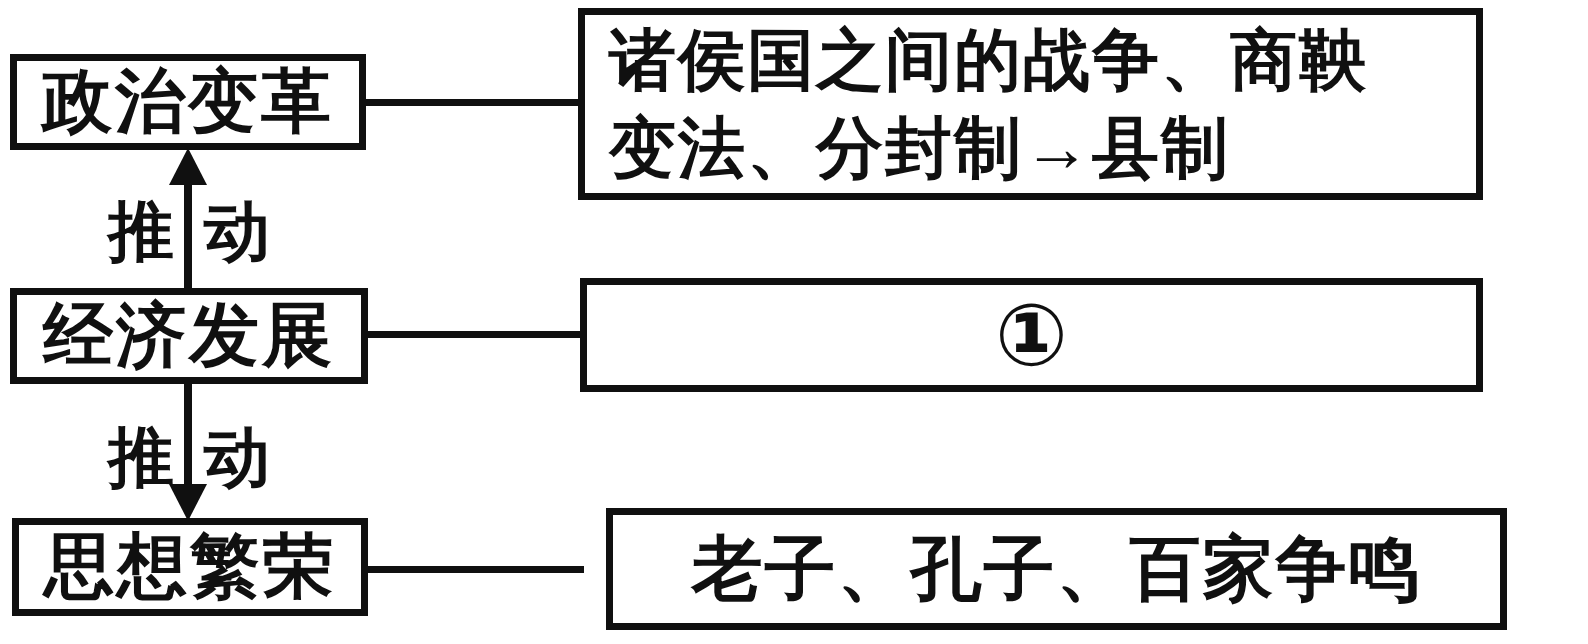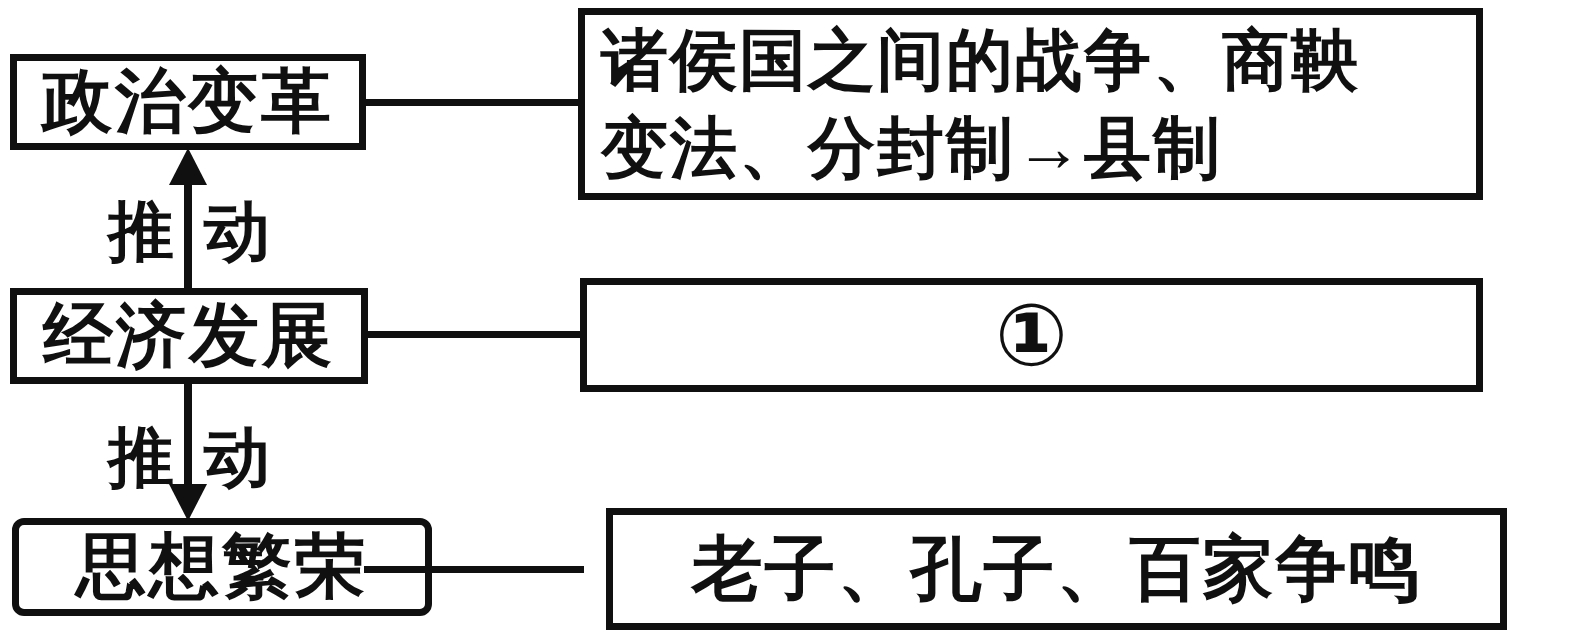--- a/index.html
+++ b/index.html
@@ -26,28 +26,28 @@
     justify-content: center;
     font-weight: bold;
     color: #101010;
   }
   .left-box {
     font-size: 70px;
     letter-spacing: 3px;
   }
   .box-l1 { left: 10px;  top: 54px;  width: 356px; height: 96px;  }
   .box-l2 { left: 10px;  top: 288px; width: 358px; height: 96px; text-align: center;  }
-  .box-l3 { left: 12px;  top: 518px; width: 420px; height: 98px; border-radius: 12px;  }
+  .box-l3 { left: 12px;  top: 518px; width: 356px; height: 98px;  }
 
   .box-r1 {
     left: 578px; top: 8px; width: 905px; height: 192px;
     font-size: 67px;
     line-height: 88px;
     justify-content: flex-start;
-    padding-left: 16px;
+    padding-left: 24px;
     white-space: pre-line;
     letter-spacing: 2px;
   }
   .box-r2 {
     left: 580px; top: 278px; width: 903px; height: 114px;
     font-size: 86px;
     font-weight: bold;
   }
   .box-r3 {
     left: 582px; top: 508px; width: 901px; height: 122px;

